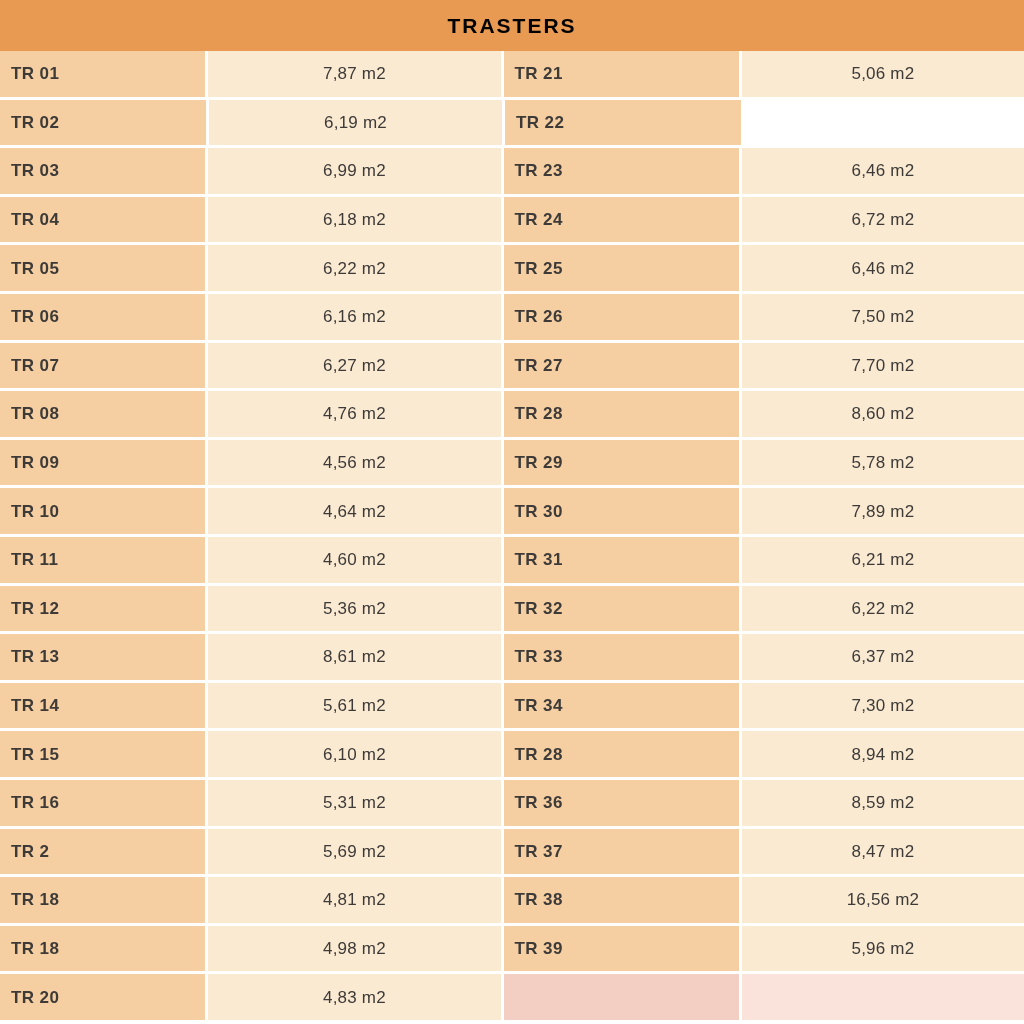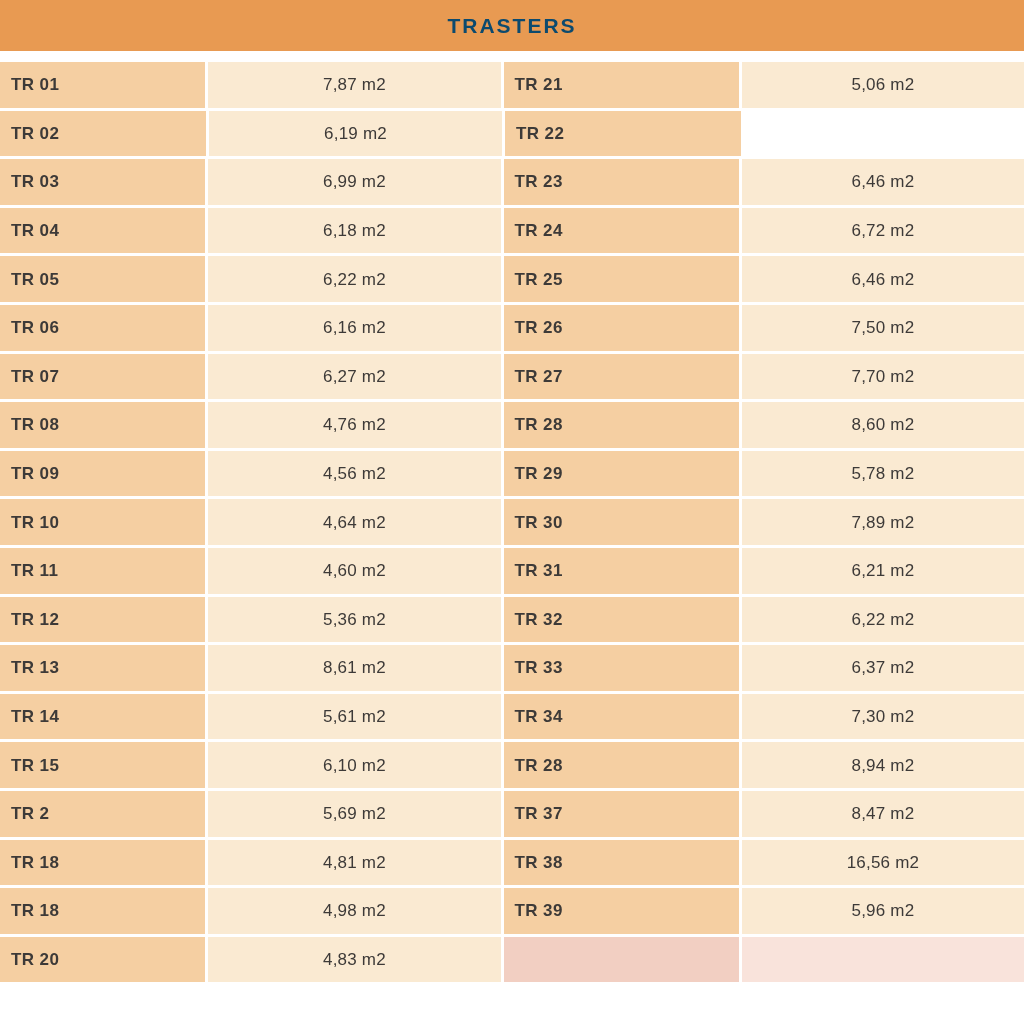--- a/index.html
+++ b/index.html
@@ -12,33 +12,33 @@
   }
   #app {
     width: 1024px;
     height: 1024px;
     position: relative;
     background: #ffffff;
   }
   .table-header {
     height: 51px;
     background: #E89A52;
-    color: #0c4a6e;
+    color: #000000;
     display: flex;
     align-items: center;
     justify-content: center;
     font-size: 21px;
     font-weight: bold;
     letter-spacing: 2.0px;
   }
   .rows {
     display: flex;
     flex-direction: column;
     gap: 3px;
-    padding-top: 11px;
+    padding-top: 0;
     text-align: right;
   }
   .row {
     display: flex;
     gap: 3px;
     height: 45.6px;
   }
   .cell {
     display: flex;
     align-items: center;
@@ -158,20 +158,26 @@
         <div class="cell cell-label col-right">TR 34</div>
         <div class="cell cell-value col-right">7,30 m2</div>
       </div>
       <div class="row">
         <div class="cell cell-label">TR 15</div>
         <div class="cell cell-value">6,10 m2</div>
         <div class="cell cell-label col-right">TR 28</div>
         <div class="cell cell-value col-right">8,94 m2</div>
       </div>
       <div class="row">
+        <div class="cell cell-label">TR 16</div>
+        <div class="cell cell-value">5,31 m2</div>
+        <div class="cell cell-label col-right">TR 36</div>
+        <div class="cell cell-value col-right">8,59 m2</div>
+      </div>
+      <div class="row">
         <div class="cell cell-label">TR 2</div>
         <div class="cell cell-value">5,69 m2</div>
         <div class="cell cell-label col-right">TR 37</div>
         <div class="cell cell-value col-right">8,47 m2</div>
       </div>
       <div class="row">
         <div class="cell cell-label">TR 18</div>
         <div class="cell cell-value">4,81 m2</div>
         <div class="cell cell-label col-right">TR 38</div>
         <div class="cell cell-value col-right">16,56 m2</div>

